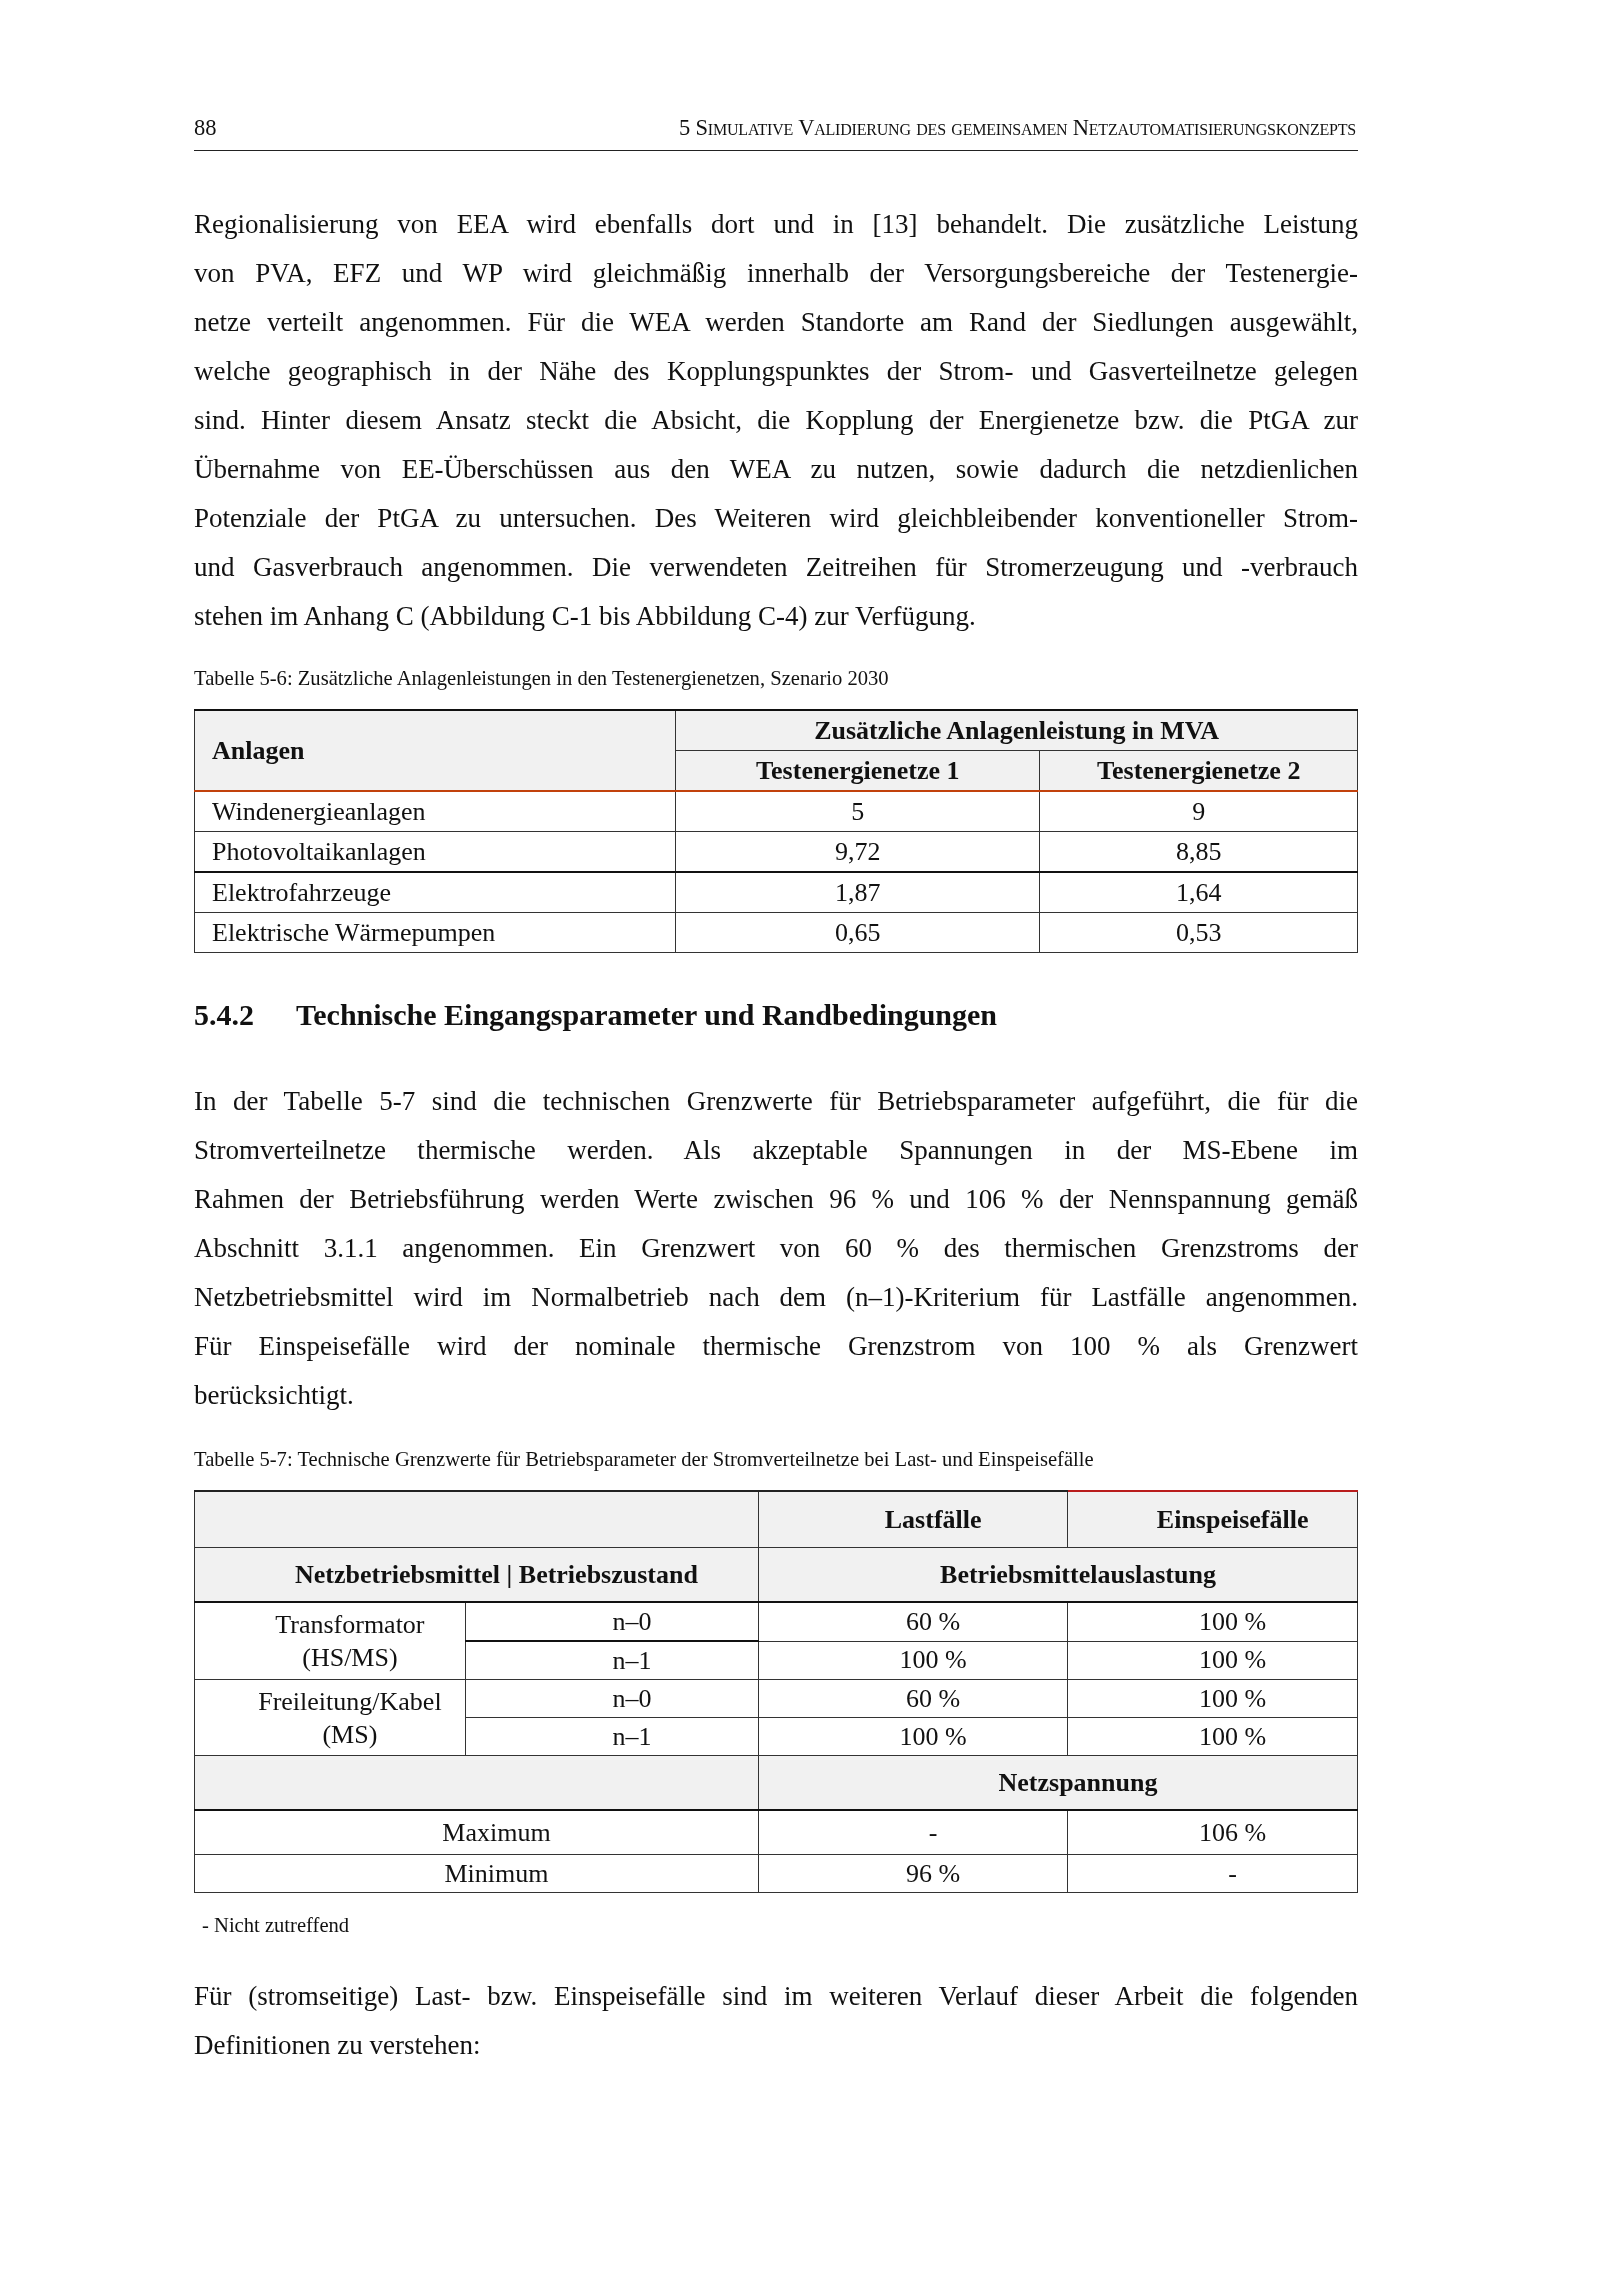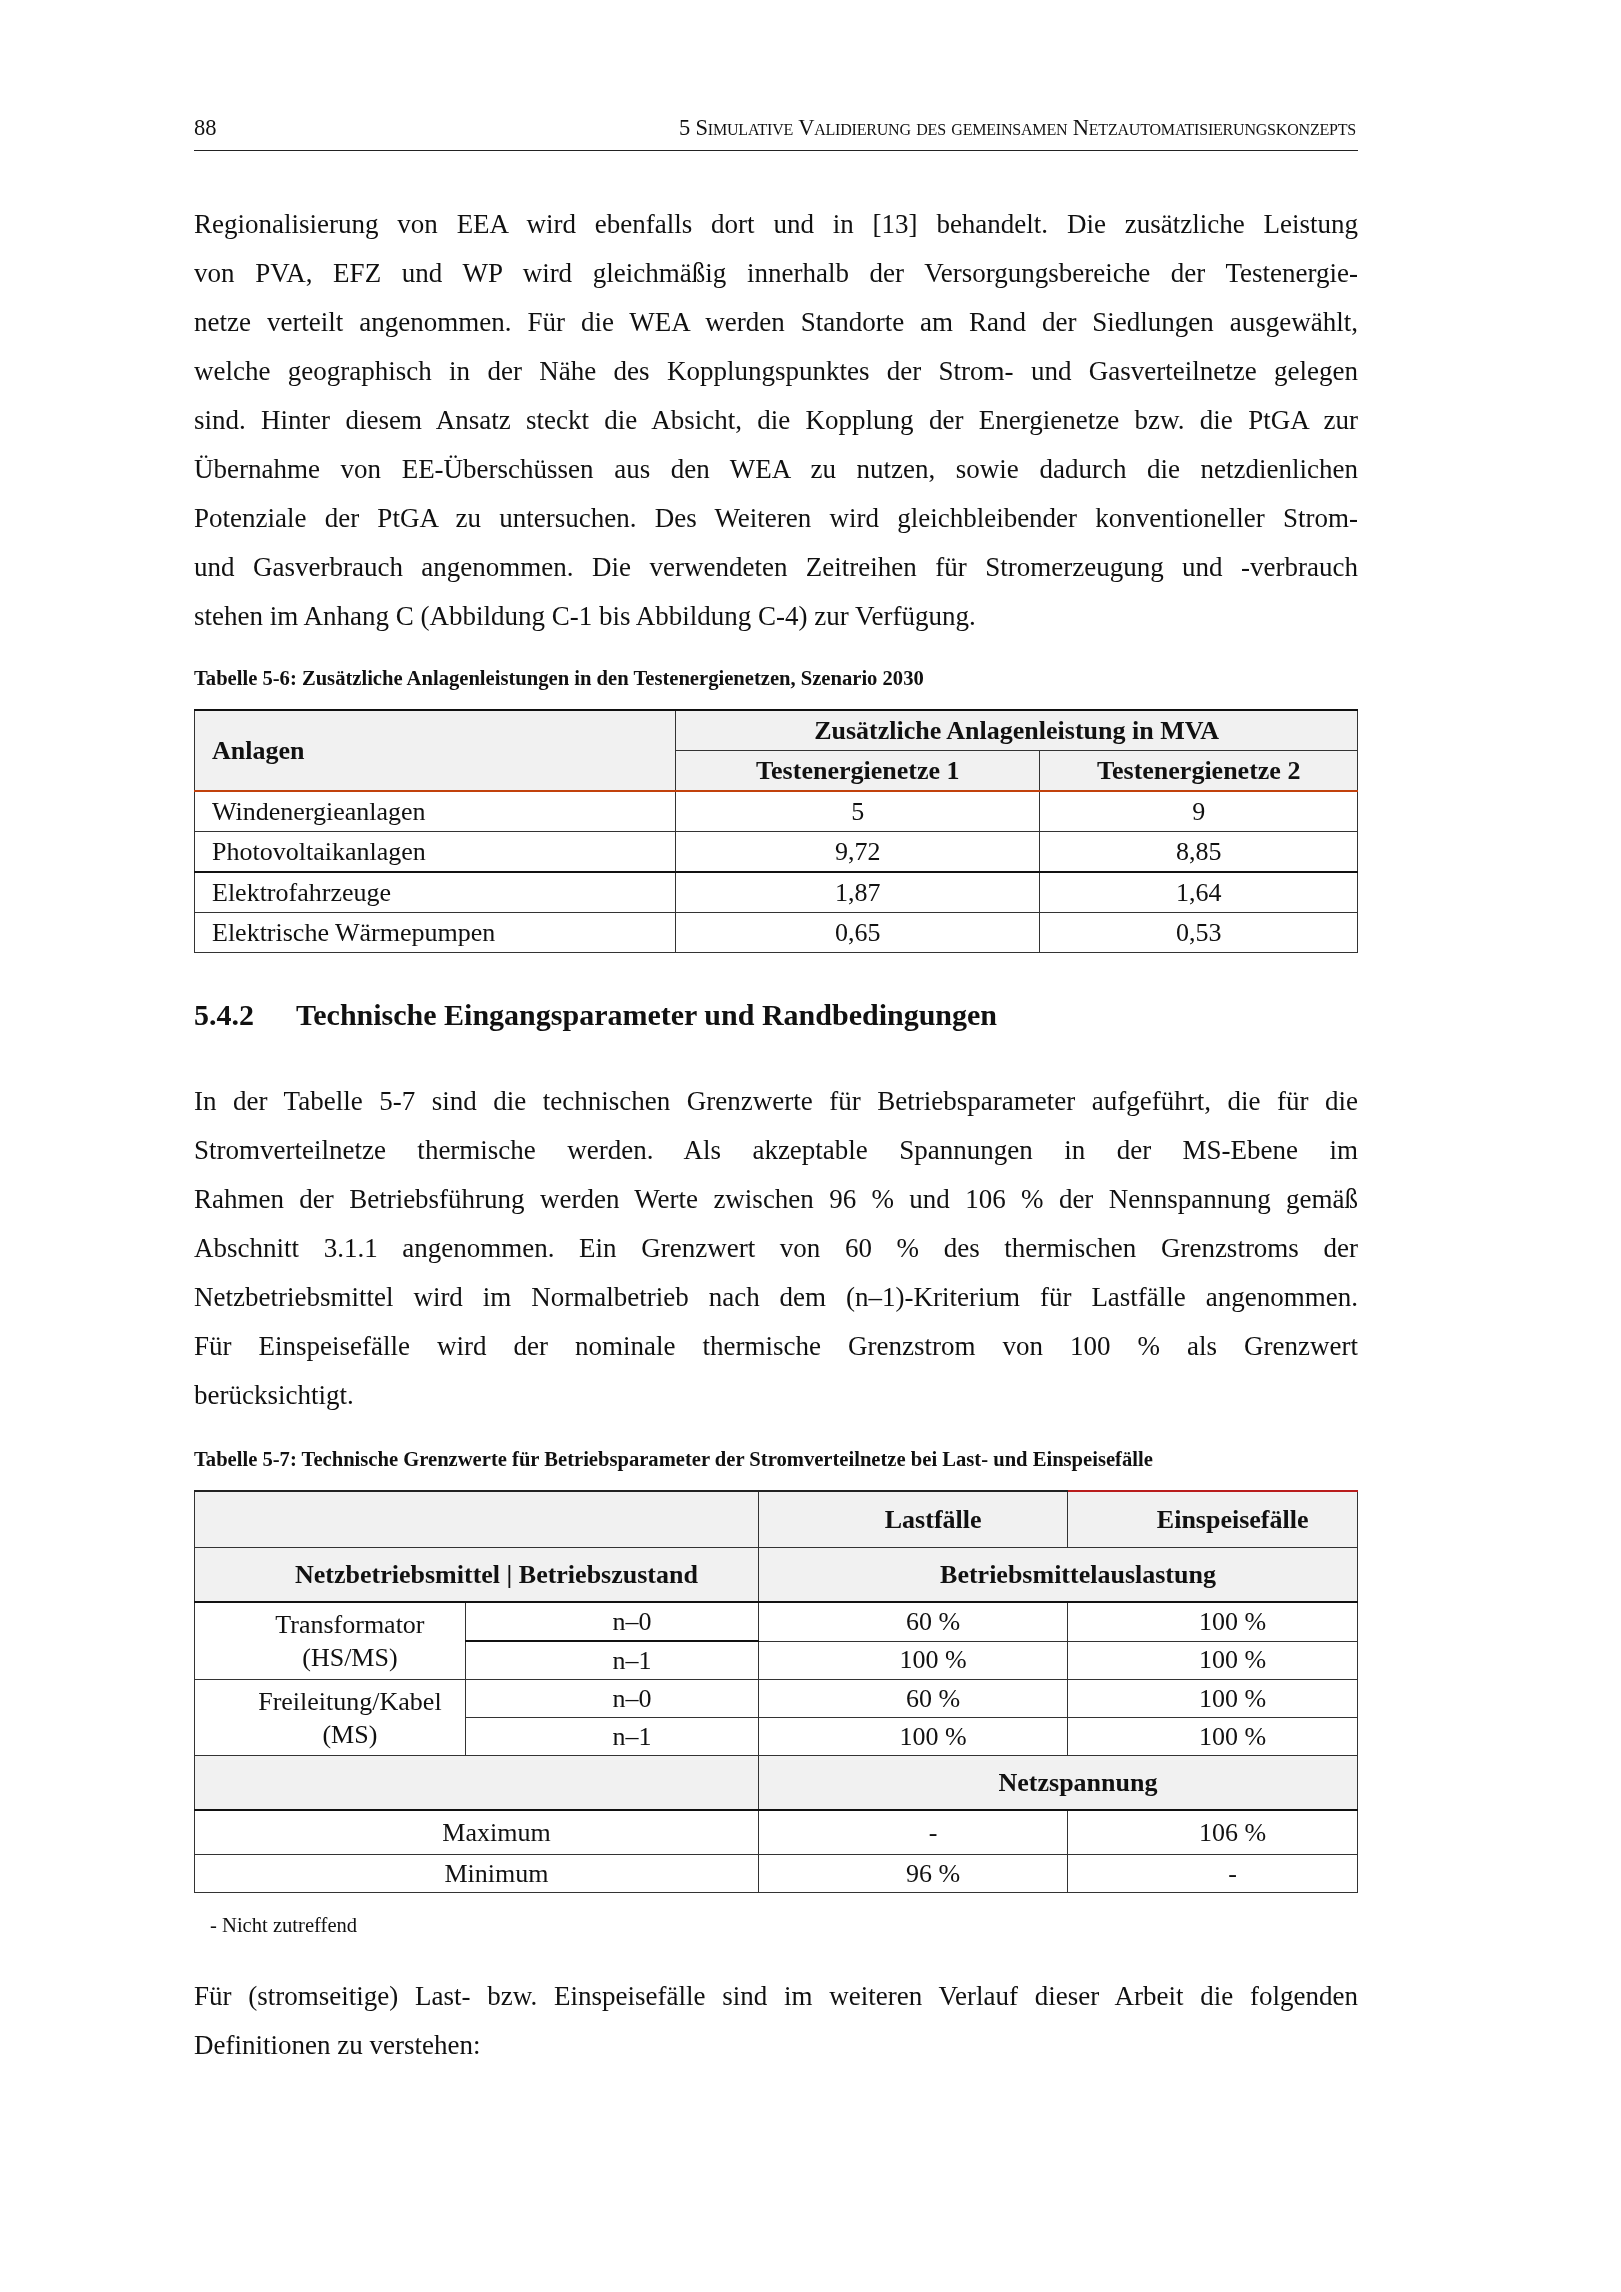--- a/index.html
+++ b/index.html
@@ -8,21 +8,21 @@
 
   .running-header { position: absolute; top: 113px; left: 0; width: 1164px; height: 37px; border-bottom: 1.6px solid #222; }
   .page-number { position: absolute; left: 0; top: 2px; font-size: 22.5px; }
   .header-title { position: absolute; right: 2px; top: 2px; font-size: 22.5px; font-variant: small-caps; letter-spacing: -0.2px; }
 
   .para { position: absolute; left: 0; width: 1164px; font-size: 27px; line-height: 49px; text-align: justify; }
   .para .line { display: block; text-align: justify; text-align-last: justify; white-space: nowrap; height: 49px; overflow: visible; }
   .para .line.last { text-align-last: left; }
 
   #p1 { top: 200px; }
-  .caption { position: absolute; left: 0; font-size: 20.6px; font-weight: bold; }
+  .caption { position: absolute; left: 0; font-size: 20.6px; font-weight: normal; }
   #cap1 { top: 667px; }
 
   table { border-collapse: collapse; position: absolute; left: 0; width: 1164px; font-size: 26px; }
   td, th { border: 1.2px solid #333; padding: 0; height: 39px; }
   th { font-weight: bold; background: #f1f1f1; }
   .center { text-align: center; }
   .left { text-align: left; padding-left: 17px; }
 
   #t1 { top: 709px; }
   #t1 tr.body-first td { border-top: 2px solid #c2410c; }
@@ -33,21 +33,21 @@
   #p2 { top: 1077px; }
   #cap2 { top: 1448px; }
 
   #t2 { top: 1490px; }
   #t2 td, #t2 th { height: 37px; padding-left: 40px; }
   #t2 .h56 { height: 55px; }
   #t2 .h54 { height: 53px; }
   #t2 .sep-top td, #t2 .sep-top th { border-top: 2.9px solid #111; }
   #t2 .h44 { height: 43px; }
 
-  .footnote { position: absolute; top: 1914px; left: 16px; font-size: 20.6px; }
+  .footnote { position: absolute; top: 1914px; left: 8px; font-size: 20.6px; }
   #p3 { top: 1972px; }
 </style>
 </head>
 <body>
 
 <div class="page">
 
   <div class="running-header">
     <span class="page-number">88</span>
     <span class="header-title">5 Simulative Validierung des gemeinsamen Netzautomatisierungskonzepts</span>

